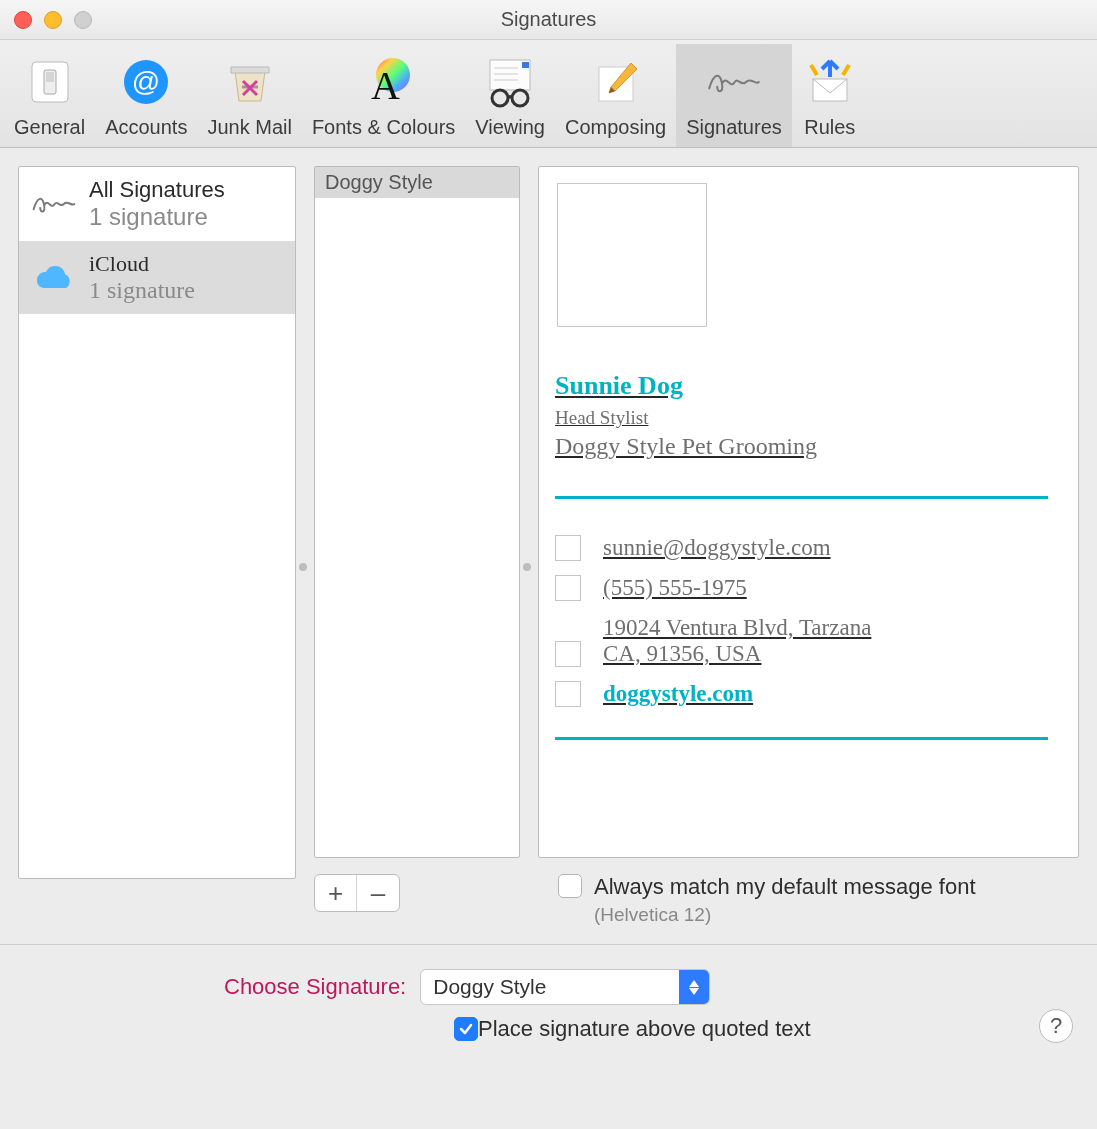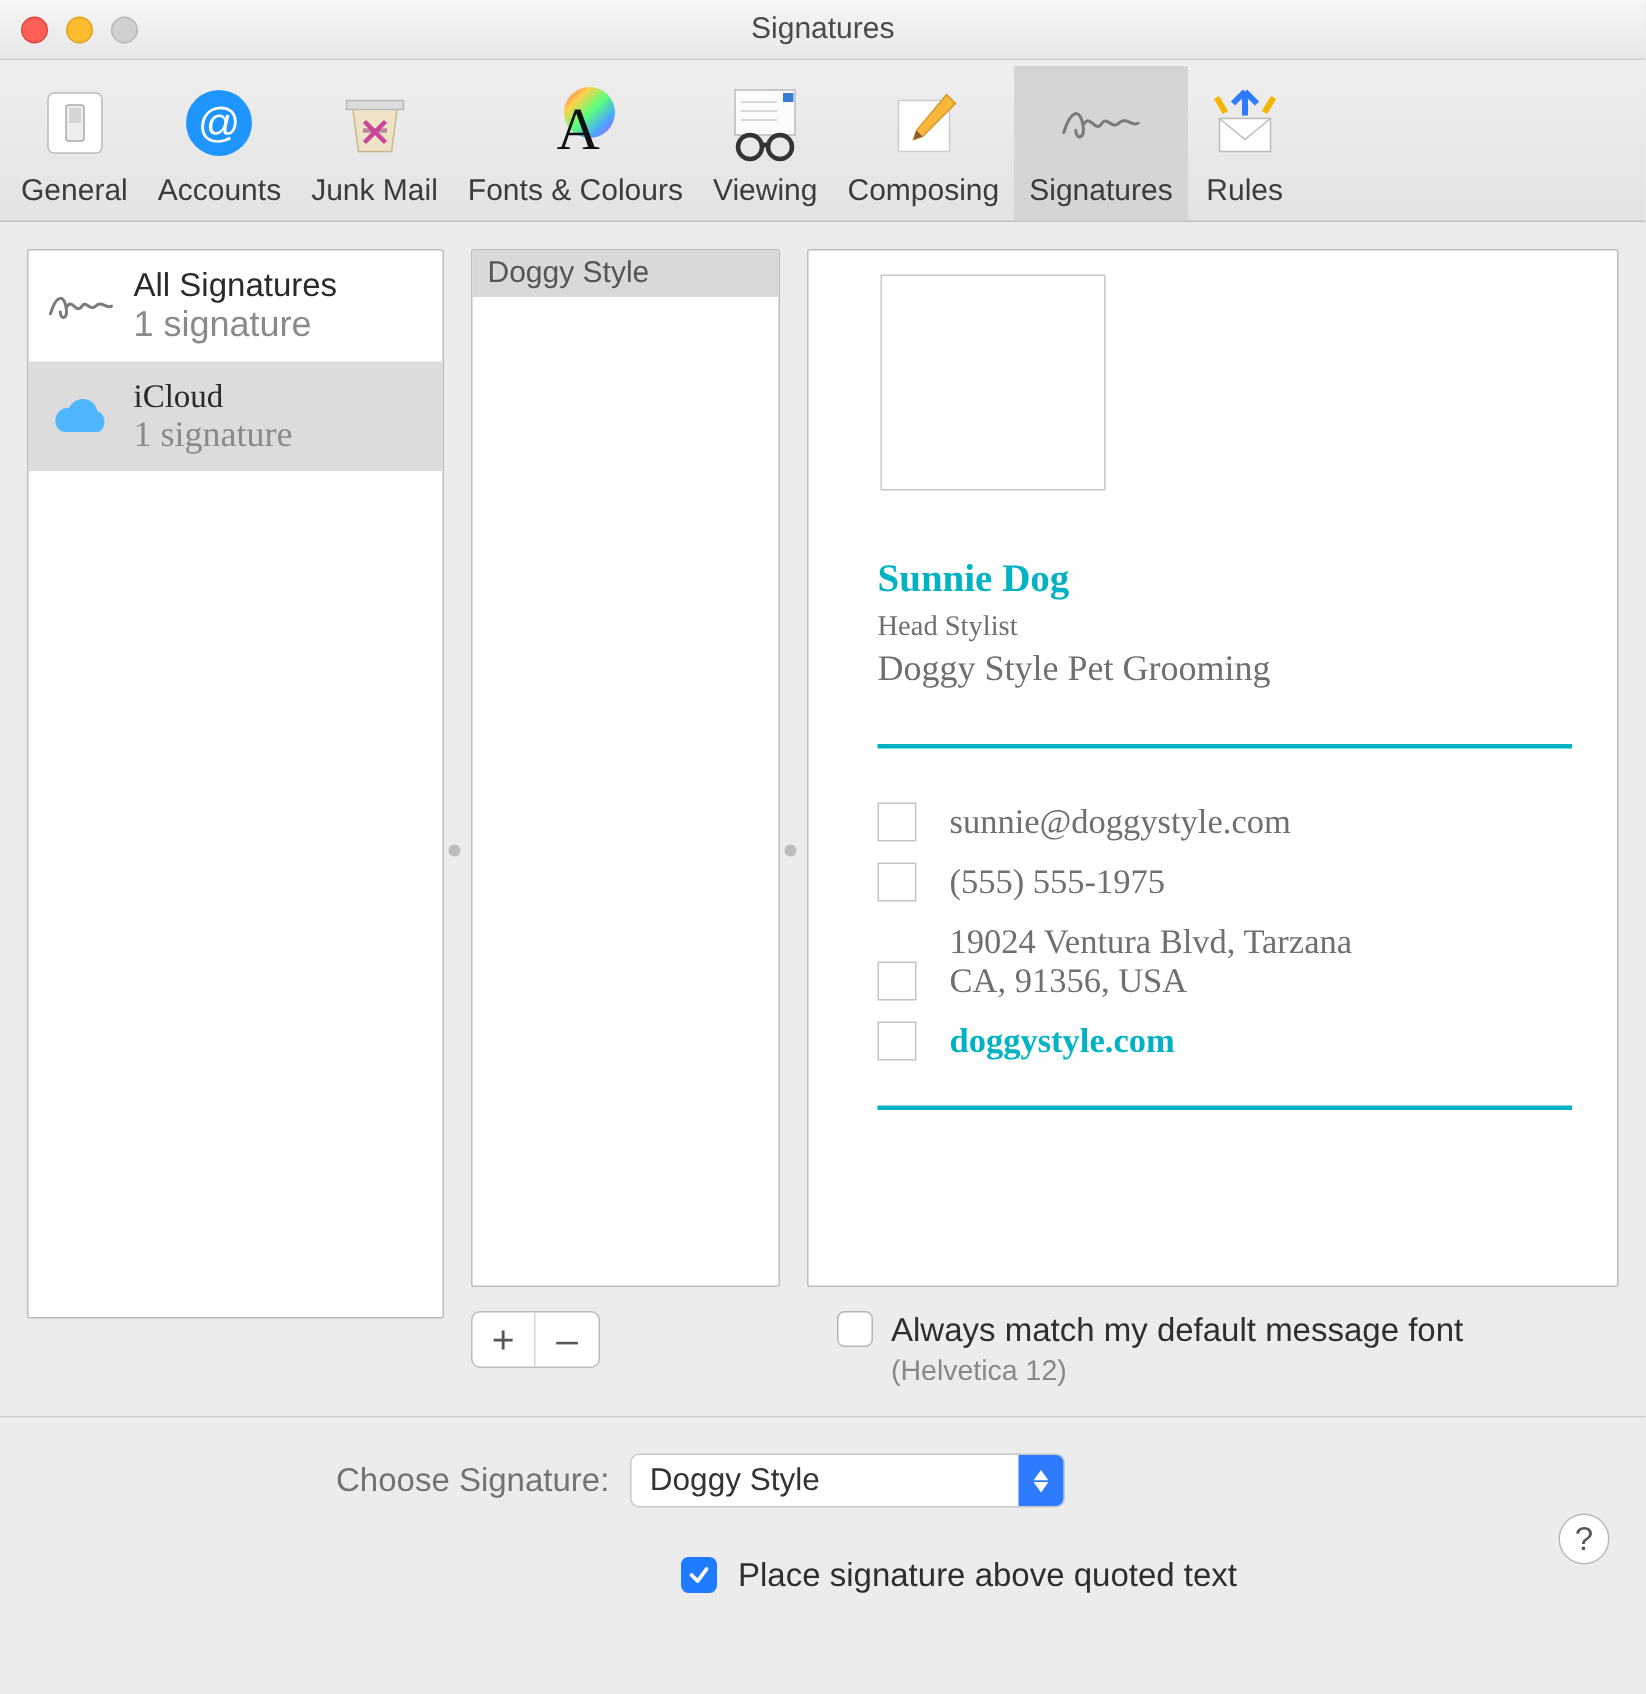--- a/index.html
+++ b/index.html
@@ -22,21 +22,21 @@
   .body { display:flex; padding:18px 18px 0 18px; gap:18px; height:726px; }
   .panel { background:#fff; border:1px solid #bcbcbc; border-radius:2px; position:relative; }
   .accounts { width:278px; height:713px; }
   .acct-row { display:flex; align-items:center; gap:12px; padding:10px 12px; }
   .acct-row.sel { background:#dcdcdc;font-family:Liberation Serif, serif; }
   .acct-icon { width:46px; height:46px; display:flex; align-items:center; justify-content:center; }
   .acct-text .t1 { font-size:22px; color:#2a2a2a; }
   .acct-text .t2 { font-size:24px; color:#8a8a8a; }
   .siglist { width:206px; height:692px; }
   .siglist-item { background:#d9d9d9; padding:4px 10px; font-size:20px; color:#555; }
-  .preview { flex:1; height:692px; padding:16px 30px 20px 46px; overflow:hidden; }
+  .preview { flex:1; height:692px; padding:16px 30px 20px 16px; overflow:hidden;text-decoration:underline; }
   .splitter-dot { width:8px; height:8px; border-radius:50%; background:#bdbdbd; position:absolute; }
   .sig-img { width:150px; height:144px; border:1px solid #c8c8c8; margin-left:2px; }
   .sig-name { margin-top:44px; font-family: Georgia, "Times New Roman", serif; font-size:26px; font-weight:bold; color:#00b3c4; }
   .sig-role { font-family: Georgia, serif; font-size:19px; color:#6f6f6f; margin-top:6px; }
   .sig-company { font-family: Georgia, serif; font-size:24px; color:#6f6f6f; margin-top:4px; }
   .sig-hr { height:3px; background:#00b3c4; margin:36px 0 36px 0; width:100%; }
   .sig-line { display:flex; align-items:center; gap:22px; margin-bottom:14px; font-family: Georgia, serif; font-size:23px; color:#6f6f6f; }
   .sig-line .sq { width:26px; height:26px; border:1px solid #c4c4c4; flex-shrink:0; }
   .sig-line.link { color:#00b3c4; font-weight:bold; }
   .sig-line.addr { align-items:flex-end; }
@@ -47,25 +47,25 @@
   .addremove button { width:42px; background:transparent; border:none; font-size:26px; color:#555; cursor:pointer; }
   .addremove button:first-child { border-right:1px solid #d5d5d5; }
   .match-row { margin-left:140px; display:flex; align-items:flex-start; gap:12px; }
   .chk { width:24px; height:24px; border:1px solid #b5b5b5; border-radius:5px; background:#fff; display:flex; align-items:center; justify-content:center; flex-shrink:0; }
   .chk.checked { background:#1f7bff; border-color:#1f7bff; color:#fff; font-size:18px; }
   .match-text .line1 { font-size:22px; color:#2e2e2e; }
   .match-text .line2 { font-size:19px; color:#888; margin-top:4px; }
   
   .bottom { border-top:1px solid #cfcfcf; margin-top:18px; padding:24px 24px 0 24px; position:relative; }
   .row1 { display:flex; align-items:center; gap:14px; margin-left:200px; }
-  .row1 label { font-size:22px; color:#737373; }
+  .row1 label { font-size:22px; color:#be185d; }
   .select { position:relative; width:290px; height:36px; border:1px solid #c7c7c7; border-radius:6px; background:#fff; display:flex; align-items:center; padding:0 40px 0 12px; font-size:21px; color:#333; }
   .select .stepper { position:absolute; right:0; top:0; bottom:0; width:30px; background:#2f7bff; border-radius:0 5px 5px 0; display:flex; flex-direction:column; align-items:center; justify-content:center; gap:1px; }
   .stepper svg { width:10px; height:7px; fill:#fff; }
-  .row2 { display:flex; align-items:center; gap:14px; margin-left:430px; margin-top:32px; }
+  .row2 { display:flex; align-items:center; margin-left:430px; margin-top:11px; }
   .row2 .txt { font-size:22px; color:#2e2e2e; }
   .helpbtn { position:absolute; right:24px; top:64px; width:34px; height:34px; border-radius:50%; border:1px solid #bbb; background:#fff; display:flex; align-items:center; justify-content:center; font-size:22px; color:#555; }
 </style>
 </head>
 <body>
 
 <div class="titlebar">
   <div class="traffic">
     <div class="dot red"></div>
     <div class="dot yellow"></div>

